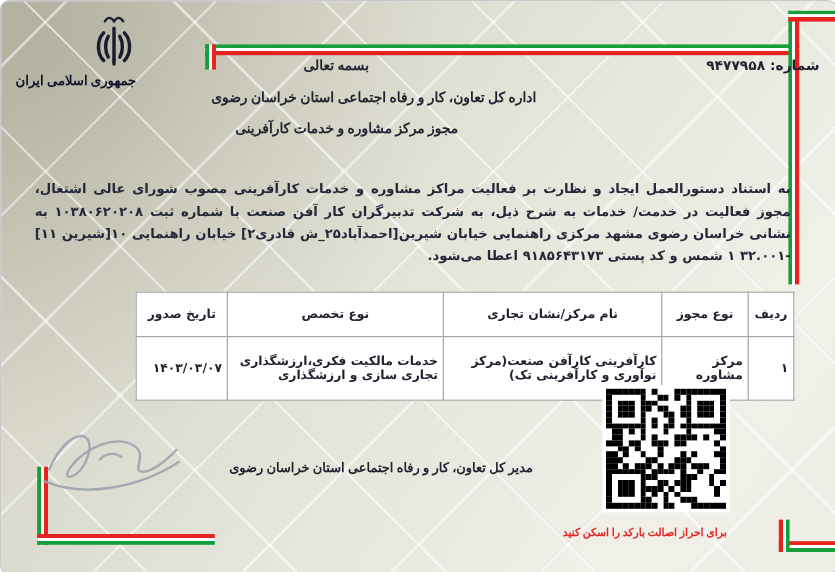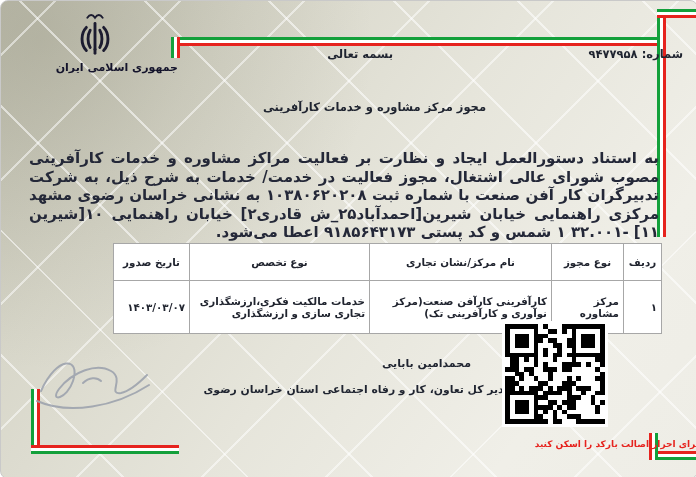--- a/index.html
+++ b/index.html
@@ -13,40 +13,40 @@
     overflow:hidden;
     background:
       repeating-linear-gradient(45deg, rgba(255,255,255,0) 0 86px, rgba(255,255,255,.55) 86px 88px),
       repeating-linear-gradient(-45deg, rgba(255,255,255,0) 0 86px, rgba(255,255,255,.5) 86px 88px),
       radial-gradient(circle at 6% 8%, rgba(96,96,72,.22), rgba(96,96,72,0) 42%),
       linear-gradient(125deg,#c6c5b6 0%,#d8d7ca 24%,#e6e5db 52%,#f0efe8 80%,#eeede6 100%);
   }
   .abs{position:absolute;}
   .rtl{direction:rtl;unicode-bidi:embed;}
   .bold{font-weight:bold;}
-  .center{text-align:right;}
+  .center{text-align:left;font-family:Liberation Serif, serif;}
 
   
   .h-stripe{height:9px;background:linear-gradient(180deg,var(--g) 0 34%,#ffffff 34% 62%,var(--r) 62% 100%);}
   .h-stripe-flip{height:9px;background:linear-gradient(180deg,var(--r) 0 38%,#ffffff 38% 66%,var(--g) 66% 100%);}
   .v-stripe{width:9px;background:linear-gradient(90deg,var(--g) 0 34%,#ffffff 34% 62%,var(--r) 62% 100%);}
   .v-stripe-flip{width:9px;background:linear-gradient(90deg,var(--r) 0 38%,#ffffff 38% 66%,var(--g) 66% 100%);}
 
   .serial{top:46px;right:14px;font-size:11.5px;}
   .besmele{top:46px;left:252px;width:140px;font-size:11.5px;}
   .office-line{top:73px;left:175px;width:330px;font-size:11.5px;}
   .license-title{top:99px;left:195px;width:290px;font-size:11.5px;}
 
   .emblem-wrap{top:10px;left:70px;width:48px;height:52px;}
   .emblem-country{top:60px;left:12px;width:165px;font-size:11px;color:#13132b;}
   .emblem-ministry{top:79px;left:2px;width:185px;font-size:10px;color:#13132b;}
 
   .body-par{
     top:148px;left:28px;width:630px;
-    font-size:15px;line-height:18.6px;
+    font-size:11px;line-height:18.6px;
     text-align:justify;font-weight:bold;color:#242838;
   }
 
   table.lic{
     border-collapse:collapse;background:#fff;
     width:548px;table-layout:fixed;
     font-size:10.3px;font-weight:bold;color:#20242f;
   }
   table.lic th,table.lic td{
     border:1px solid #a7a7a7;vertical-align:middle;
@@ -95,20 +95,21 @@
       </g>
     </svg>
   </div>
   <div class="abs rtl bold center emblem-country">جمهوری اسلامی ایران</div>
 
   <div class="abs rtl bold serial">
     <span>شماره:</span>
     <span>۹۴۷۷۹۵۸</span>
   </div>
   <div class="abs rtl bold center besmele">بسمه تعالی</div>
+  <div class="abs rtl bold center office-line">اداره کل تعاون، کار و رفاه اجتماعی استان خراسان رضوی</div>
   <div class="abs rtl bold center license-title">مجوز مرکز مشاوره و خدمات کارآفرینی</div>
 
   <div class="abs rtl body-par">به استناد دستورالعمل ایجاد و نظارت بر فعالیت مراکز مشاوره و خدمات کارآفرینی مصوب شورای عالی اشتغال، مجوز فعالیت در خدمت/ خدمات به شرح ذیل، به شرکت تدبیرگران کار آفن صنعت با شماره ثبت ۱۰۳۸۰۶۲۰۲۰۸ به نشانی خراسان رضوی مشهد مرکزی راهنمایی خیابان شیرین[احمدآباد۲۵_ش قادری۲] خیابان راهنمایی ۱۰[شیرین ۱۱] -۳۲.۰۰۱ ۱ شمس و کد پستی ۹۱۸۵۶۴۳۱۷۳ اعطا می‌شود.</div>
 
   <div class="abs table-wrap rtl">
     <table class="lic">
       <colgroup>
         <col style="width:38px">
           <col style="width:72px">
           <col style="width:182px">
@@ -138,21 +139,20 @@
 
   <div class="abs signature-wrap">
     <svg viewBox="0 0 140 80" width="140" height="80">
       <g fill="none" stroke="#9aA0ac" stroke-width="2" stroke-linecap="round" opacity="0.85">
         <path d="M18 48 C34 12 58 14 50 38 C44 56 26 60 36 46 C50 28 74 20 88 28 C102 36 84 52 98 50 C108 48 118 38 124 32"></path>
         <path d="M14 58 C46 72 92 64 126 42"></path>
         <path d="M60 40 C66 34 74 34 78 38"></path>
       </g>
     </svg>
   </div>
-  <div class="abs rtl bold center sig-name">محمدامین بابایی</div>
   <div class="abs rtl bold center sig-title">مدیر کل تعاون، کار و رفاه اجتماعی استان خراسان رضوی</div>
 
   <div class="abs qr-wrap">
     <div class="qr-grid" id="qr-grid">
         <i class="b"></i>
         <i class="b"></i>
         <i class="b"></i>
         <i class="b"></i>
         <i class="b"></i>
         <i class="b"></i>

